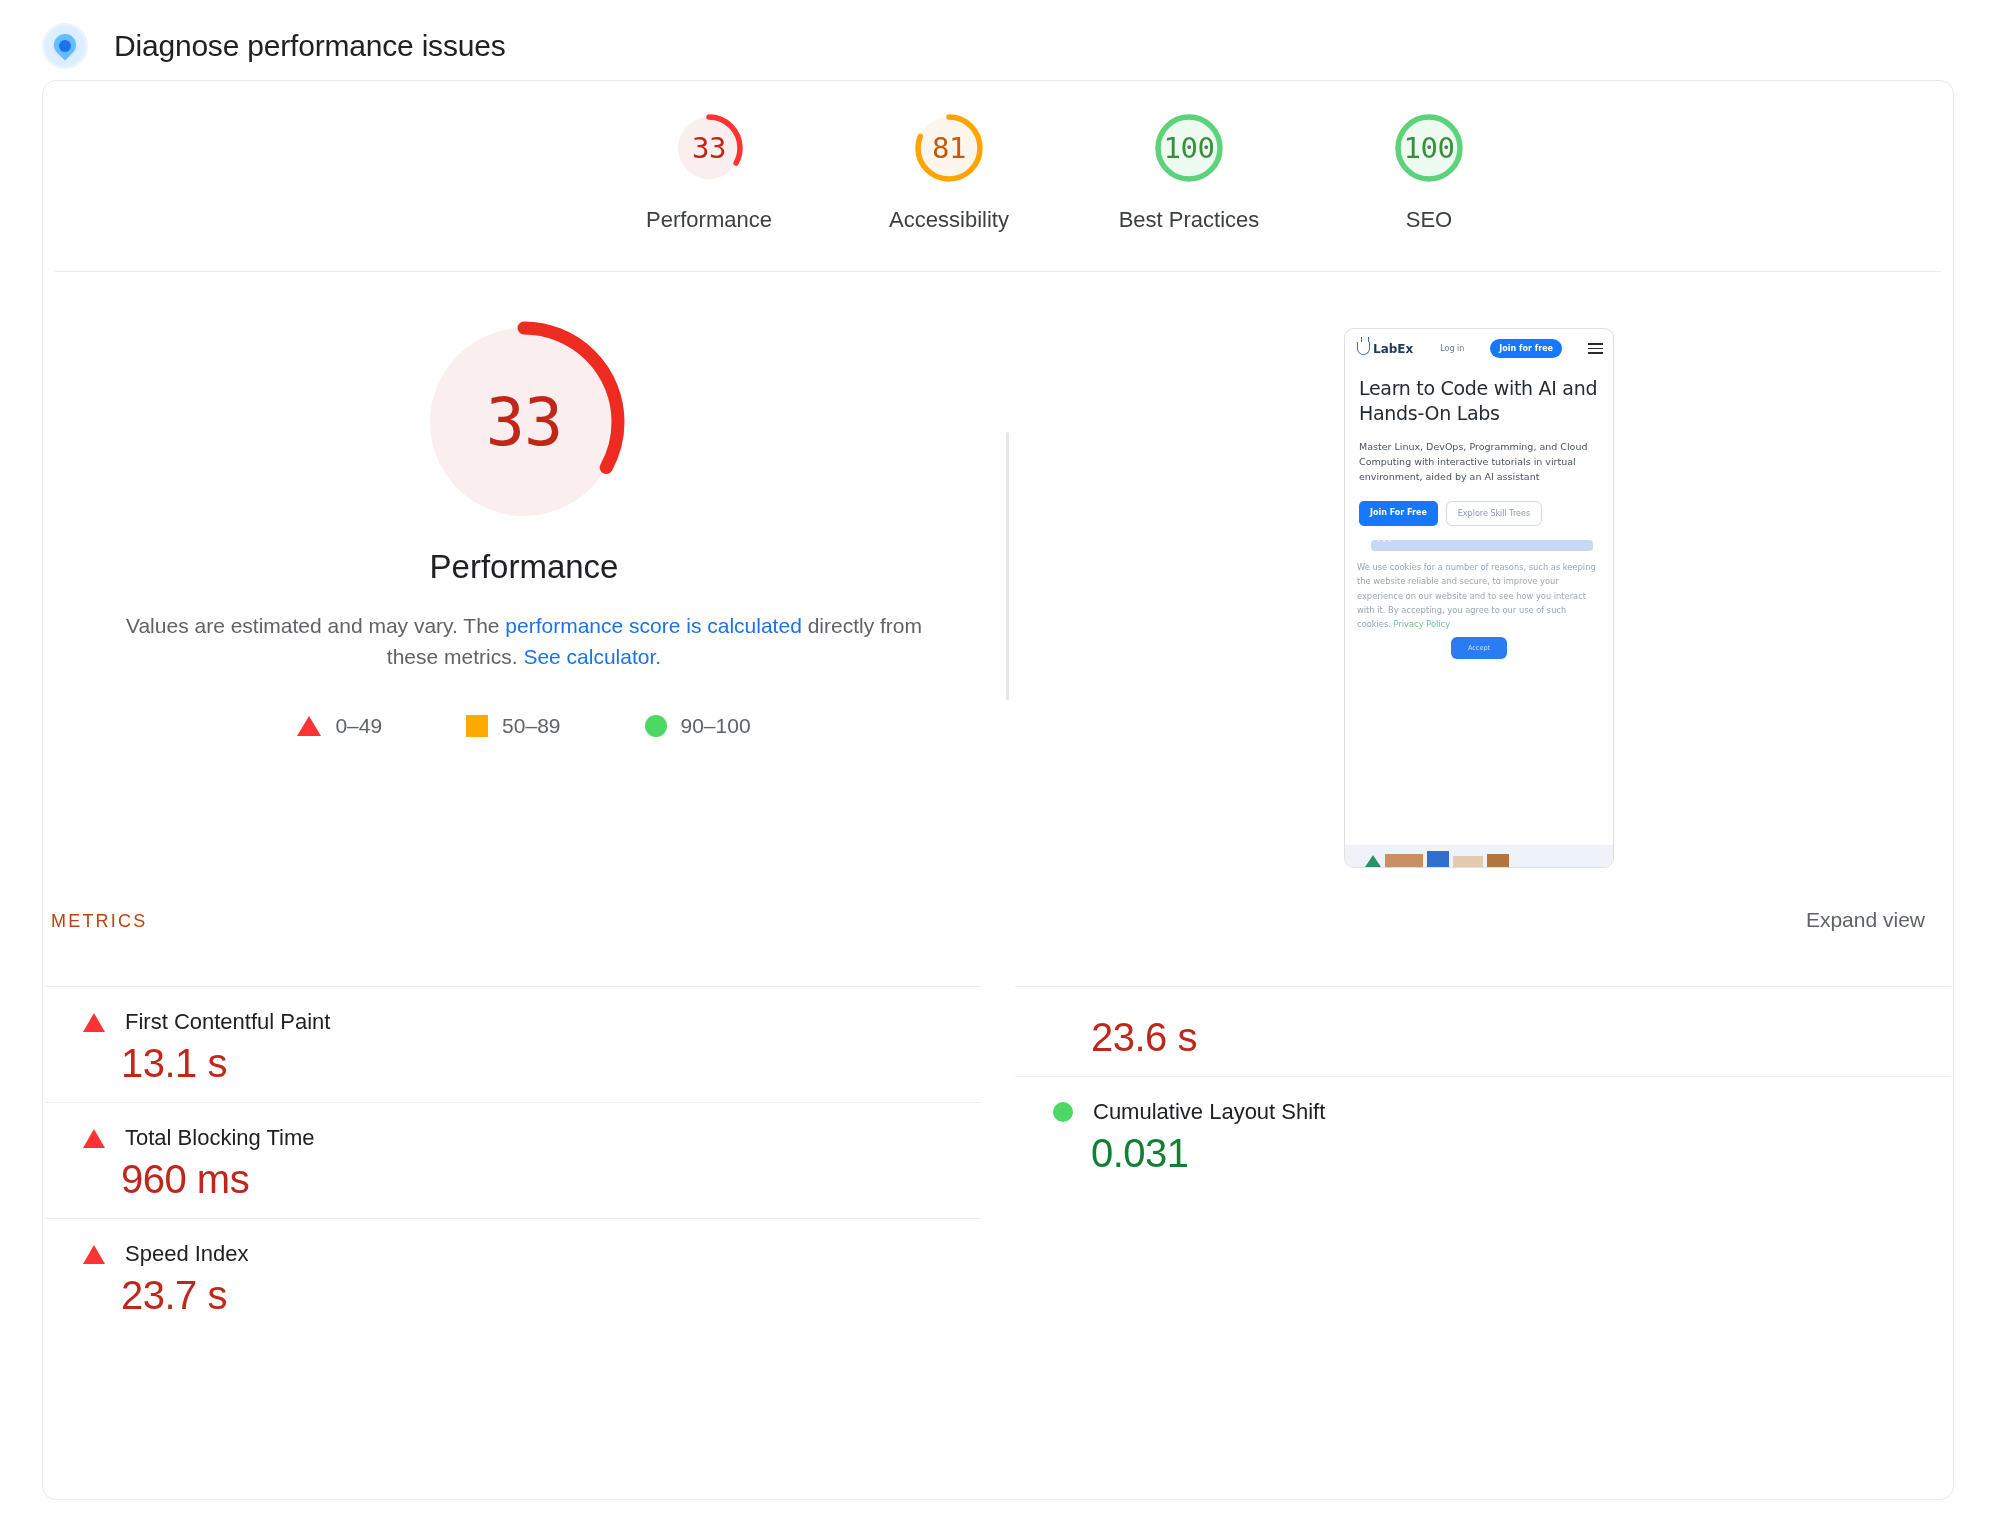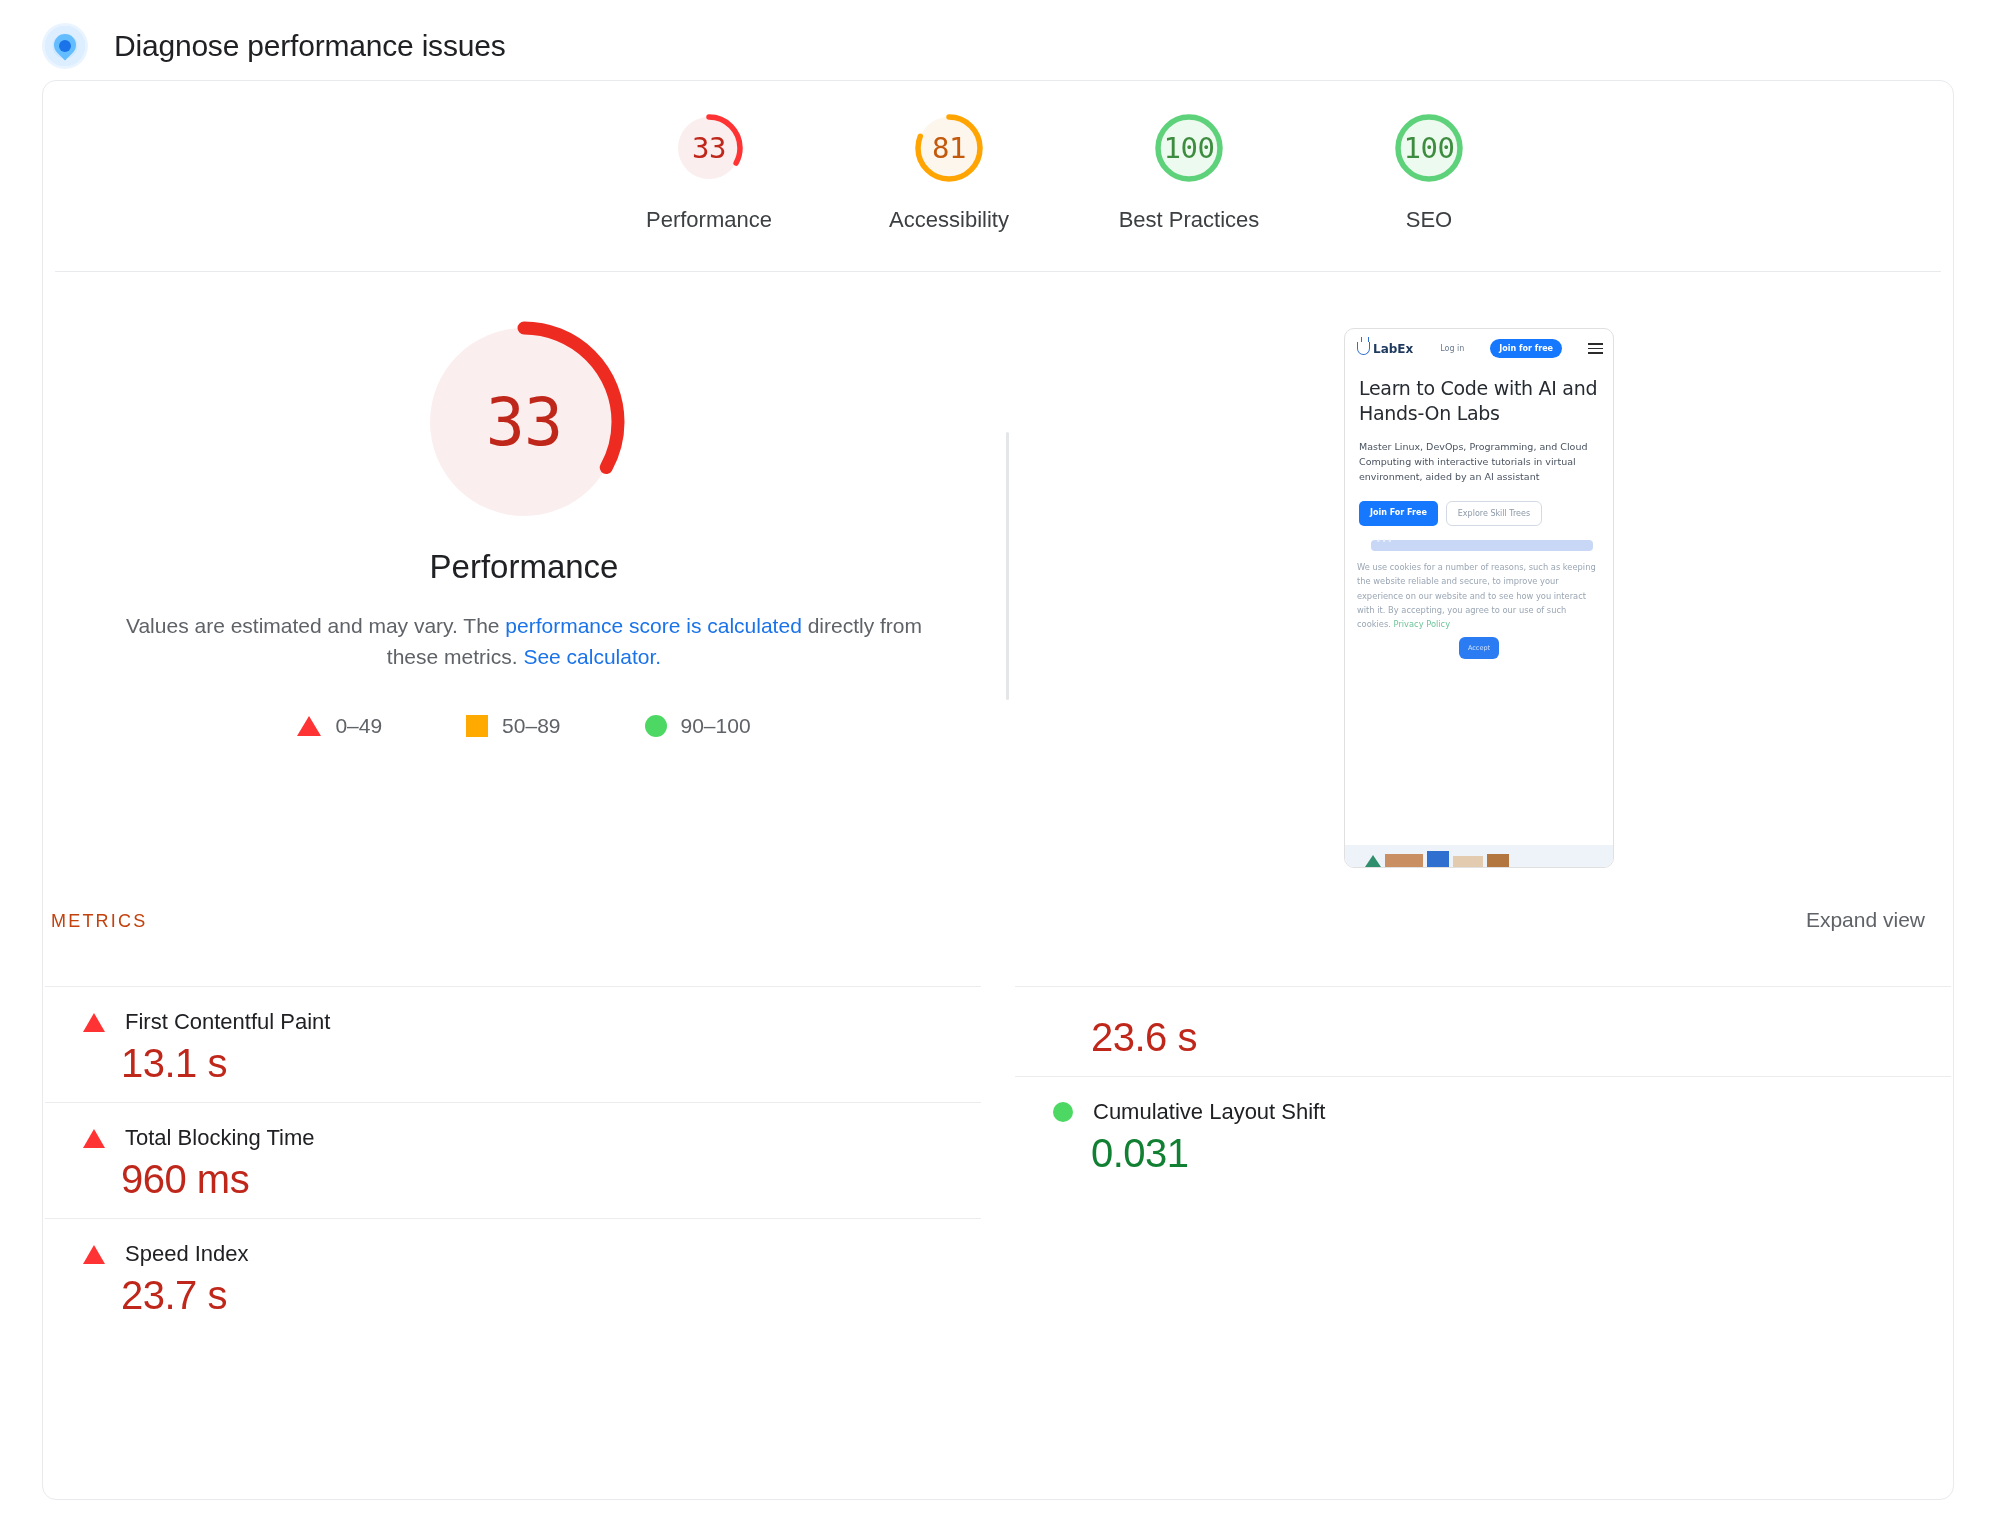--- a/index.html
+++ b/index.html
@@ -263,21 +263,21 @@
   }
   .cookie {
     margin: 9px 12px 0 12px;
     font-size: 8.3px;
     line-height: 1.72;
     color: #9aa6b4;
   }
   .cookie a { color: #6fc49a; text-decoration: none; }
   .cookie-accept {
     margin: 6px auto 0 auto;
-    width: 40px;
+    width: 56px;
     text-align: center;
     background: #2b7bf3;
     color: #cfe1fb;
     font-size: 6.5px;
     padding: 7px 0;
     border-radius: 6px;
   }
   .thumb-footer {
     position: absolute; bottom: 0; left: 0; right: 0;
     height: 22px;

